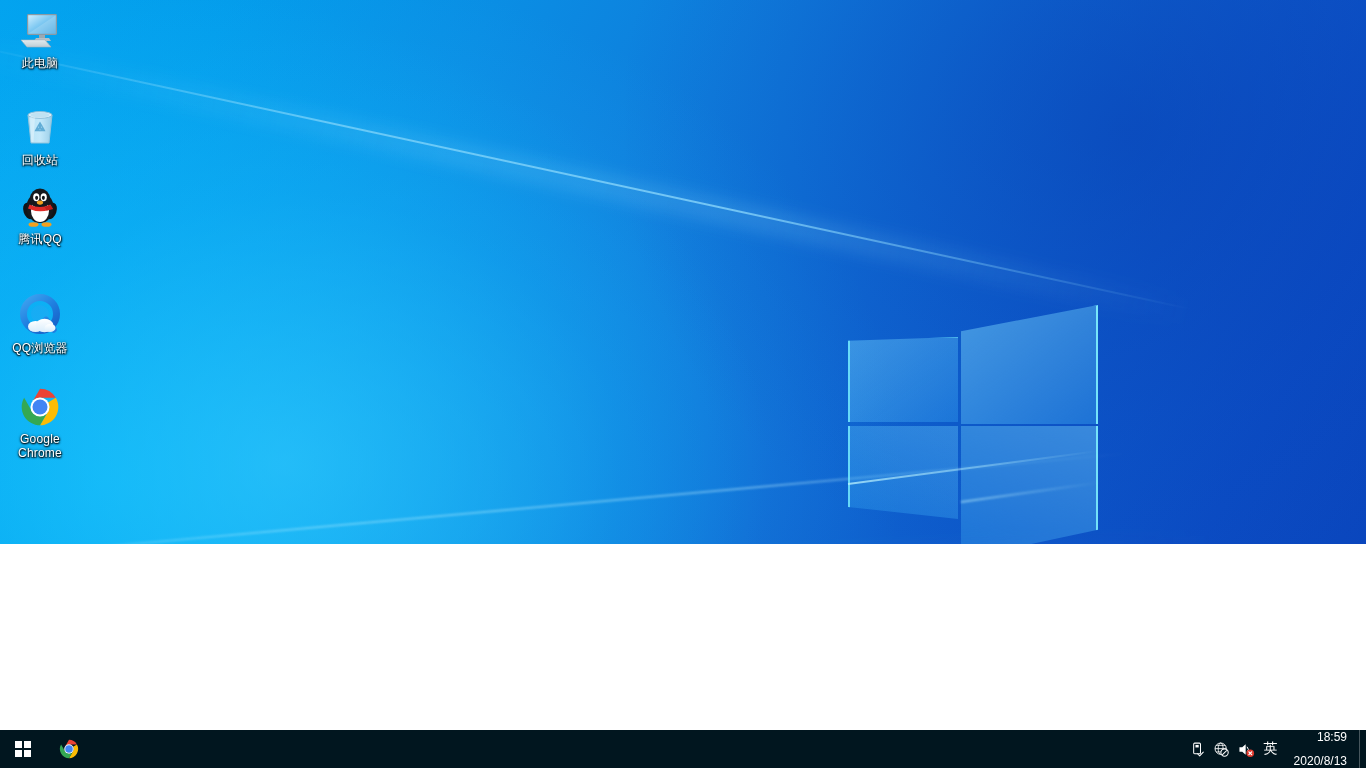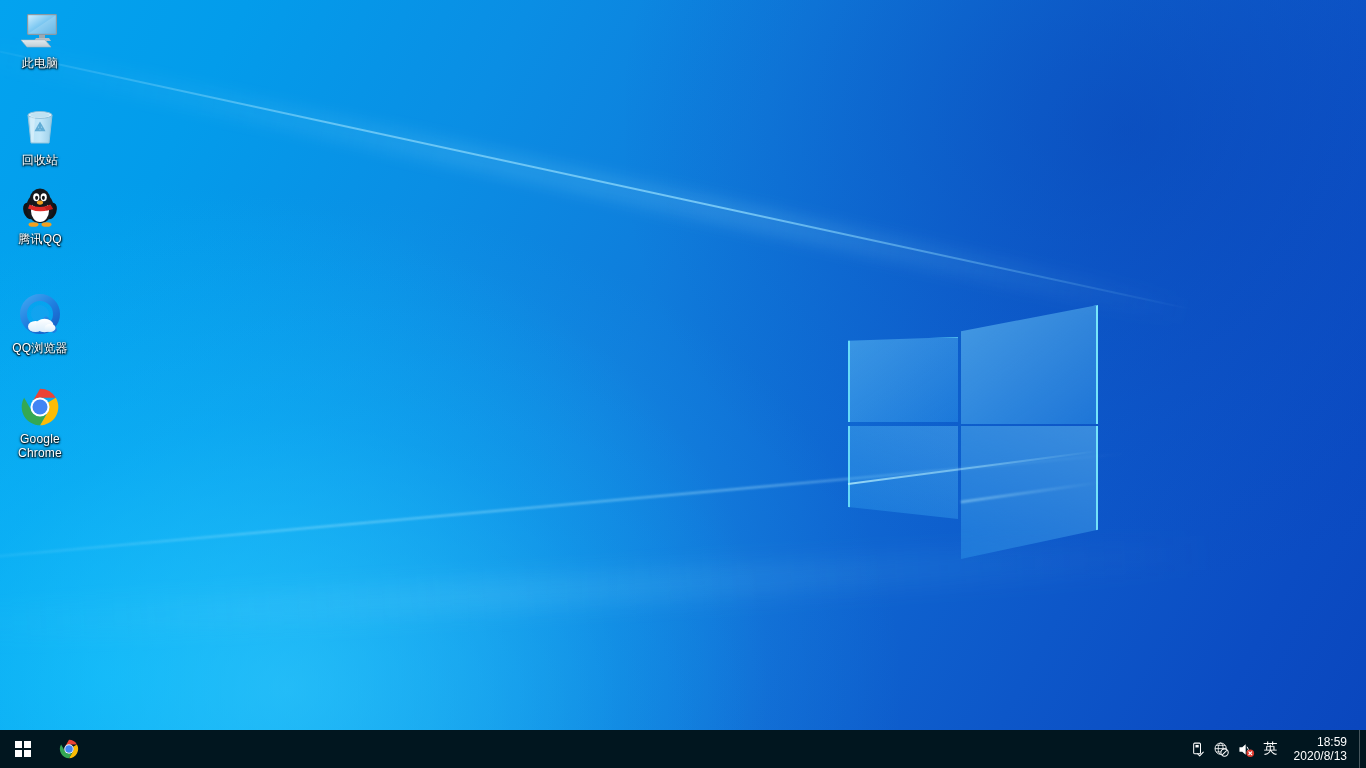--- a/index.html
+++ b/index.html
@@ -10,21 +10,21 @@
     overflow: hidden;
     font-family: "Liberation Sans", "DejaVu Sans", sans-serif;
     user-select: none;
   }
 
   
   #desktop {
     position: absolute;
     inset: 0;
     width: 1366px;
-    height: 768px;
+    height: 544px;
     background:
       radial-gradient(ellipse 1200px 900px at 8% 88%, #02b3f5 0%, rgba(2,160,238,0.0) 55%),
       linear-gradient(118deg,
         #03a3ef 0%,
         #039ceb 14%,
         #0a8ee4 30%,
         #0f7cdb 46%,
         #0f68d2 62%,
         #0d57c9 78%,
         #0b4cc3 90%,
@@ -247,21 +247,21 @@
     align-items: center;
     cursor: default;
     font-family: "DejaVu Sans", "Liberation Sans", sans-serif;
   }
 
   #clock {
     height: 38px;
     display: flex;
     flex-direction: column;
     align-items: flex-end;
-    justify-content: center;
+    justify-content: space-between;
     color: #ffffff;
     font-size: 12px;
     line-height: 14px;
     padding: 0 12px 0 10px;
     cursor: default;
   }
   #clock .t, #clock .d { display: block; }
 
   #show-desktop {
     width: 6px;

